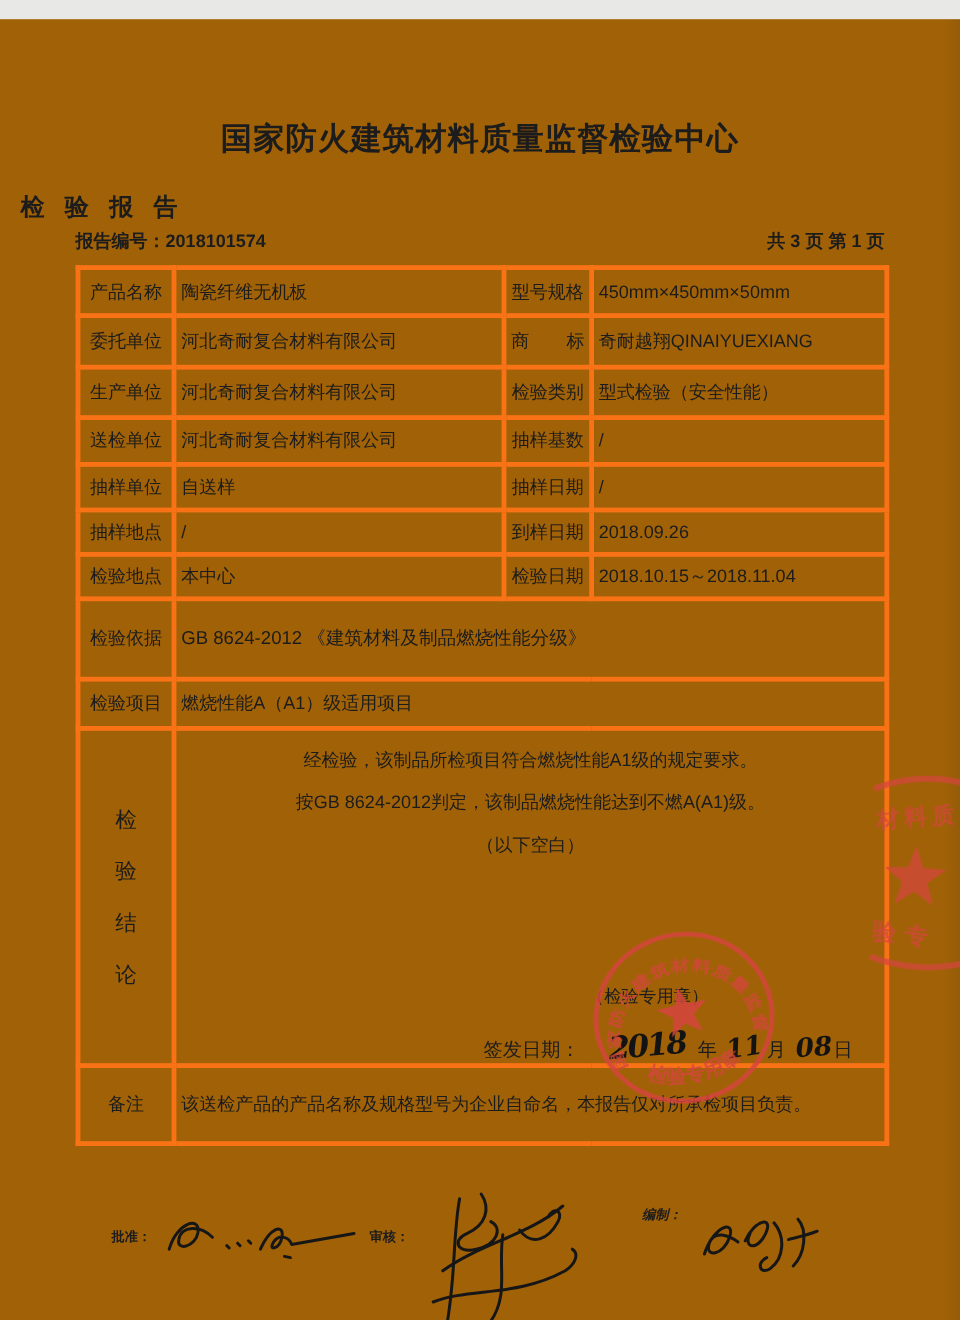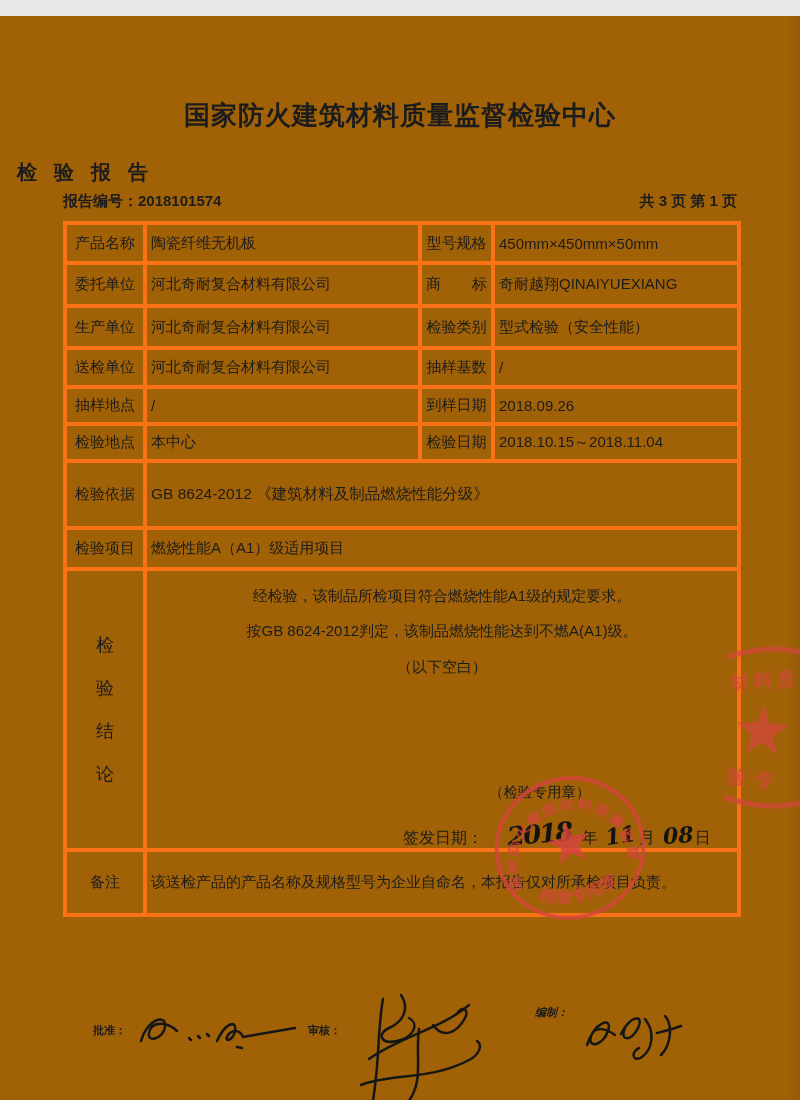--- a/index.html
+++ b/index.html
@@ -90,20 +90,26 @@
       <td class="val">河北奇耐复合材料有限公司</td>
       <td class="lab">检验类别</td>
       <td class="val">型式检验（安全性能）</td>
     </tr>
     <tr class="h39">
       <td class="lab">送检单位</td>
       <td class="val">河北奇耐复合材料有限公司</td>
       <td class="lab">抽样基数</td>
       <td class="val">/</td>
     </tr>
+    <tr class="h38">
+      <td class="lab">抽样单位</td>
+      <td class="val">自送样</td>
+      <td class="lab">抽样日期</td>
+      <td class="val">/</td>
+    </tr>
     <tr class="h37">
       <td class="lab">抽样地点</td>
       <td class="val">/</td>
       <td class="lab">到样日期</td>
       <td class="val">2018.09.26</td>
     </tr>
     <tr class="h37">
       <td class="lab">检验地点</td>
       <td class="val">本中心</td>
       <td class="lab">检验日期</td>

